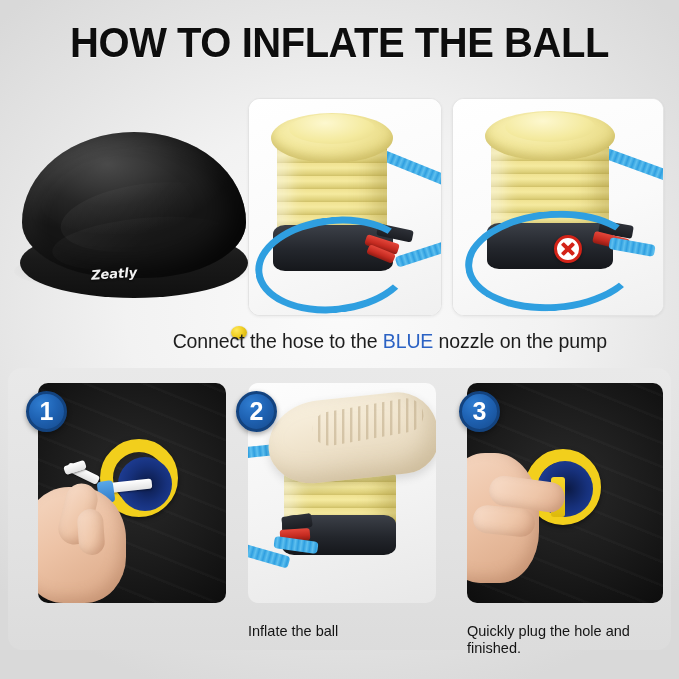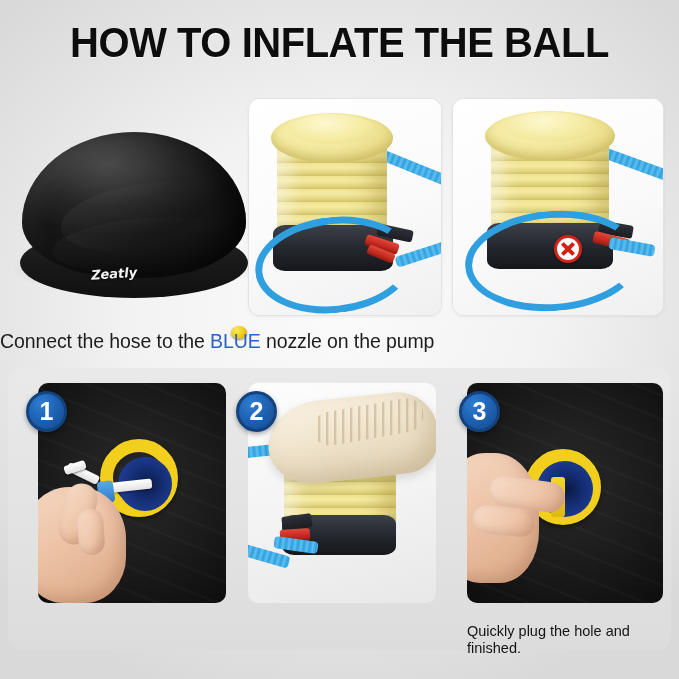--- a/index.html
+++ b/index.html
@@ -148,21 +148,21 @@
   .no-mark::before,.no-mark::after{
     content:""; position:absolute; left:3px; top:9px;
     width:16px; height:4px; background:#d32318; border-radius:1px;
   }
   .no-mark::before{ transform:rotate(45deg); }
   .no-mark::after { transform:rotate(-45deg); }
 
   
   .mid-caption{
     position:absolute; left:0; top:330px; width:607px;
-    text-align:left;
+    text-align:right;
     font-size:19.5px; color:#1d1d1d;
     letter-spacing:-0.1px;
     white-space:nowrap;
   }
   .mid-caption .hl{ color:#2b62c4; font-weight:normal; }
 
   
   .steps-panel{
     position:absolute; left:8px; top:368px; width:663px; height:282px;
     background:linear-gradient(180deg,#e9e9e9 0%,#e2e2e2 60%,#dcdcdc 100%);
@@ -341,20 +341,21 @@
       <div class="pump-bellows" style="left:36px;top:86px;width:112px;height:62px;"></div>
       <div class="pump-foot" style="left:34px;top:132px;width:114px;height:40px;"></div>
       <div class="nozzle-black" style="left:34px;top:132px;width:30px;height:14px;transform:rotate(-8deg);"></div>
       <div class="nozzle-red" style="left:32px;top:146px;width:30px;height:12px;transform:rotate(-4deg);"></div>
       <div class="hose-straight" style="left:26px;top:156px;width:44px;height:12px;transform:rotate(8deg);"></div>
       <div class="hose-straight" style="left:-14px;top:166px;width:56px;height:12px;transform:rotate(16deg);"></div>
       <div class="shoe" style="left:20px;top:14px;width:170px;height:82px;transform:rotate(-6deg);"></div>
       <div class="shoe-stripe" style="left:64px;top:22px;width:112px;height:34px;transform:rotate(-10deg);"></div>
     </div>
     <div class="badge">2</div>
+    <div class="step-caption">Inflate the ball</div>
   </div>
 
   <div class="step" id="step-3">
     <div class="step-img">
       <div class="dark-scene"></div>
       <div class="valve-ring" style="left:58px;top:66px;width:76px;height:76px;"></div>
       <div class="valve-hole" style="left:70px;top:78px;width:56px;height:56px;"></div>
       <div class="plug-tab" style="left:84px;top:94px;width:14px;height:40px;"></div>
       <div class="hand" style="left:-26px;top:70px;width:98px;height:130px;"></div>
       <div class="finger" style="left:22px;top:96px;width:76px;height:30px;transform:rotate(8deg);"></div>

